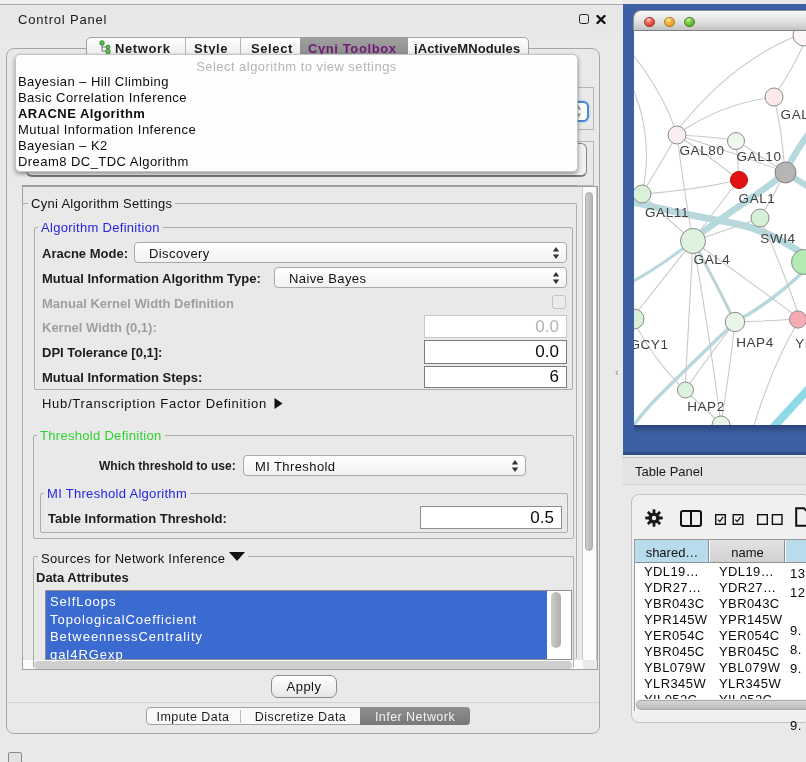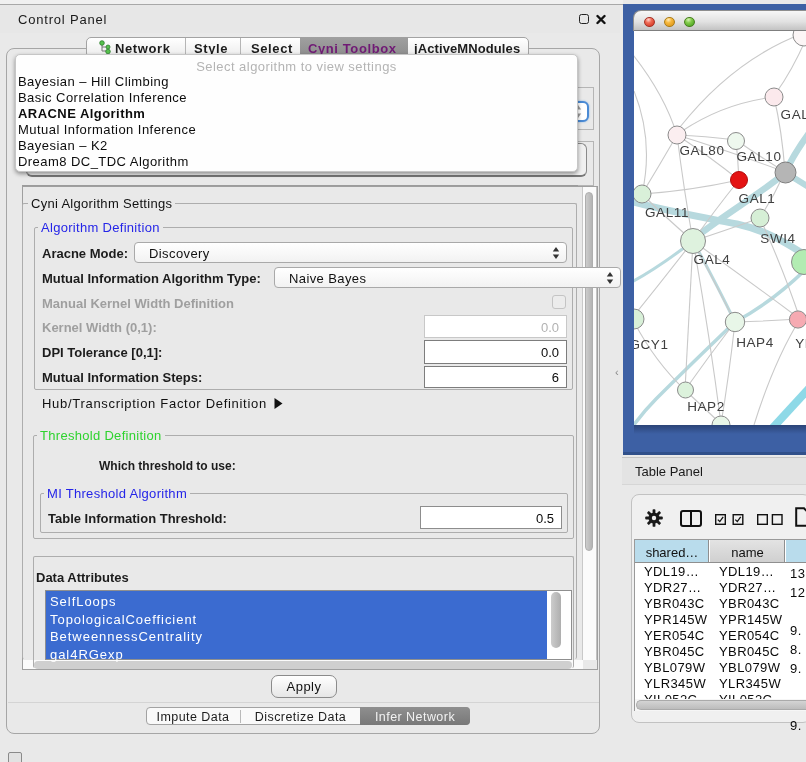--- a/index.html
+++ b/index.html
@@ -8,21 +8,21 @@
 .abs { position:absolute; }
 #stage { position:relative; width:806px; height:762px; }
 .lbl { font-size:13px; font-weight:bold; color:#1c1c1c; white-space:nowrap; }
 .dis { color:#9f9f9f; }
 .grp { position:absolute; border:1px solid #adadad; border-radius:2px; }
 .gtitle { position:absolute; background:#e9e9e9; padding:0 3px; font-size:13px; letter-spacing:0.3px; white-space:nowrap; }
 .combo { position:absolute; background:linear-gradient(#ffffff,#f2f2f2); border:1px solid #a9a9a9;
   border-radius:4px; font-size:13px; color:#111; }
 .combo .ct { position:absolute; left:14px; top:50%; transform:translateY(-50%); letter-spacing:0.4px; }
 .stepper { position:absolute; right:6px; top:50%; transform:translateY(-50%); width:8px; height:14px; }
-.inp { position:absolute; background:#fff; font-size:13px; text-align:right;padding-left:16px; }
+.inp { position:absolute; background:#fff; font-size:17px; text-align:right;padding-left:16px; }
 .inp span { position:absolute; right:7px; top:50%; transform:translateY(-50%); }
 .tabtxt { position:absolute; top:41px; font-size:13px; font-weight:600; letter-spacing:0.6px; color:#1c1c1c; }
 .seg { position:absolute; top:710px; text-align:center; font-size:12.5px; letter-spacing:0.45px; color:#1c1c1c; }
 </style>
 </head>
 <body>
 <div id="stage">
 
 <div class="abs" style="left:0;top:0;width:623px;height:4px;background:#f0f0f0;"></div>
 <div class="abs" style="left:0;top:4px;width:623px;height:1px;background:#a8a8a8;"></div>
@@ -79,21 +79,21 @@
 <div class="lbl abs" style="left:42px;top:246px;">Aracne Mode:</div>
 <div class="combo" style="left:134px;top:242px;width:433px;height:21px;">
       <span class="ct">Discovery</span>
  <svg class="stepper" viewBox="0 0 8 14">
         <path d="M4 1 L7.2 5.5 L0.8 5.5 Z" fill="#333"></path>
         <path d="M4 13 L7.2 8.5 L0.8 8.5 Z" fill="#333"></path>
       </svg>
 </div>
 
 <div class="lbl abs" style="left:42px;top:271px;">Mutual Information Algorithm Type:</div>
-<div class="combo" style="left:274px;top:267px;width:347px;height:21px;">
+<div class="combo" style="left:274px;top:267px;width:293px;height:21px;">
       <span class="ct">Naive Bayes</span>
  <svg class="stepper" viewBox="0 0 8 14">
         <path d="M4 1 L7.2 5.5 L0.8 5.5 Z" fill="#333"></path>
         <path d="M4 13 L7.2 8.5 L0.8 8.5 Z" fill="#333"></path>
       </svg>
 </div>
 
 <div class="lbl dis abs" style="left:42px;top:296px;">Manual Kernel Width Definition</div>
 <div class="abs" style="left:552px;top:295px;width:14px;height:14px;background:#ececec;border:1px solid #c4c4c4;border-radius:3px;"></div>
 
@@ -114,30 +114,40 @@
 
 <div class="abs" style="left:42px;top:396px;font-size:13px;letter-spacing:0.7px;color:#111;">Hub/Transcription Factor Definition</div>
 <svg class="abs" style="left:274px;top:398px;" width="9" height="11" viewBox="0 0 9 11">
       <path d="M0.5 0 L8.5 5.5 L0.5 11 Z" fill="#111"></path>
     </svg>
 
 <div class="grp" style="left:33px;top:435px;width:541px;height:104px;"></div>
 <div class="gtitle" style="left:37px;top:428px;color:#2fd32f;">Threshold Definition</div>
 
 <div class="lbl abs" style="left:99px;top:459px;font-size:12px;">Which threshold to use:</div>
+<div class="combo" style="left:243px;top:455px;width:283px;height:21px;">
+      <span class="ct" style="left:11px;">MI Threshold</span>
+ <svg class="stepper" viewBox="0 0 8 14">
+        <path d="M4 1 L7.2 5.5 L0.8 5.5 Z" fill="#333"></path>
+        <path d="M4 13 L7.2 8.5 L0.8 8.5 Z" fill="#333"></path>
+      </svg>
+</div>
 
 <div class="grp" style="left:40px;top:493px;width:528px;height:40px;"></div>
 <div class="gtitle" style="left:44px;top:486px;color:#2525e8;">MI Threshold Algorithm</div>
 
 <div class="lbl abs" style="left:48px;top:511px;">Table Information Threshold:</div>
 <div class="inp" style="left:420px;top:506px;width:142px;height:23px;border:1px solid #8d8d8d;">
       <span style="color:#0a0a0a;">0.5</span>
     </div>
 
 <div class="grp" style="left:33px;top:556px;width:541px;height:112px;border-bottom:none;"></div>
+<div class="gtitle" style="left:38px;top:549px;color:#111;">Sources for Network Inference <span style="display:inline-block;vertical-align:2px;"><svg width="16" height="9" viewBox="0 0 16 9">
+          <path d="M0 0 L16 0 L8 9 Z" fill="#111"></path>
+        </svg></span></div>
 
 <div class="lbl abs" style="left:36px;top:570px;">Data Attributes</div>
 
 <div class="abs" style="left:45px;top:590px;width:527px;height:70px;border:1px solid #8f8f8f;background:#fff;"></div>
 <div class="abs" style="left:46px;top:591px;width:501px;height:68px;background:#3b6bd0;"></div>
 <div class="abs" style="left:50px;top:593px;font-size:13px;letter-spacing:0.95px;color:#fff;line-height:17.5px;">SelfLoops<br>TopologicalCoefficient<br>BetweennessCentrality<br>gal4RGexp</div>
 <div class="abs" style="left:550.5px;top:592px;width:10px;height:56px;background:linear-gradient(90deg,#cccccc,#aeaeae);border-radius:5px;"></div>
 
 <div class="abs" style="left:271px;top:675px;width:66px;height:23px;border:1px solid #8b8b8b;border-radius:7px;background:linear-gradient(#ffffff,#e6e6e6);"></div>
 <div class="abs" style="left:271px;top:679px;width:66px;text-align:center;font-size:13px;letter-spacing:0.5px;color:#111;">Apply</div>

